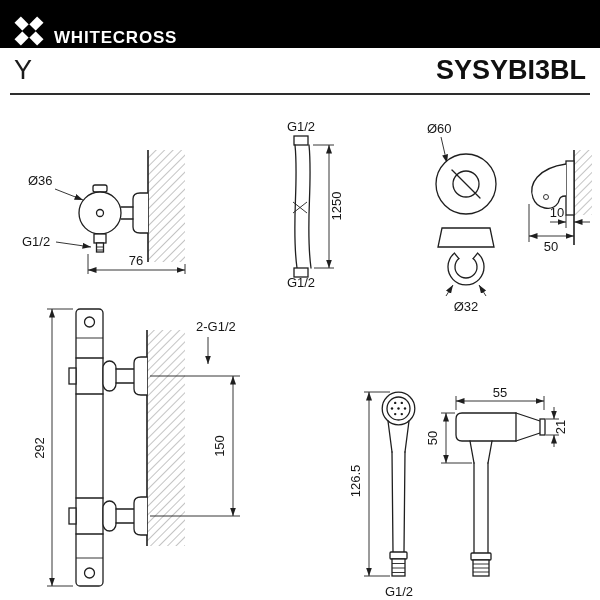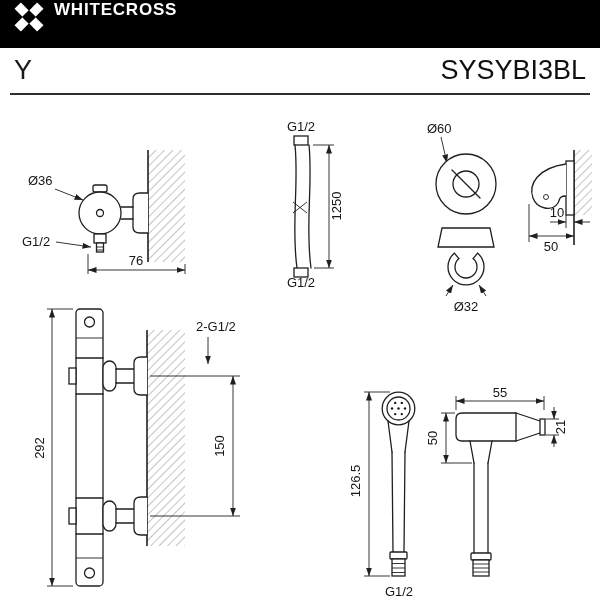--- a/index.html
+++ b/index.html
@@ -1,21 +1,21 @@
 <!DOCTYPE html>
 <html><head>
 <meta charset="utf-8">
 <style>
   *{margin:0;padding:0;box-sizing:border-box}
   html,body{width:600px;height:600px;background:#fff;font-family:"Liberation Sans",sans-serif;overflow:hidden}
-  .topbar{height:48px;background:#000;display:flex;align-items:flex-start;padding:0 12px;gap:8px}
+  .topbar{height:48px;background:#000;display:flex;align-items:flex-end;padding:0 12px;gap:8px}
   .brand{color:#fff;font-size:17px;font-weight:700;letter-spacing:.8px}
   .title-row{height:45px;display:flex;align-items:center;justify-content:space-between;padding:0 14px;background:#fff}
   .series{font-size:27px;color:#1b1b1b;font-weight:400}
-  .model{font-size:27px;color:#101010;font-weight:400}
+  .model{font-size:27px;color:#101010;font-weight:700}
   .rule{border-bottom:2px solid #2e2e2e;margin:0 10px}
   svg text{font-family:"Liberation Sans",sans-serif}
   .dim{font-size:13px;fill:#161616}
   .ln{stroke:#1f1f1f;stroke-width:1.3;fill:none;stroke-linecap:round}
   .lnw{stroke:#1f1f1f;stroke-width:1.3;fill:#fff}
   .dl{stroke:#1f1f1f;stroke-width:.9;fill:none}
   .wall{stroke:#1f1f1f;stroke-width:1.6;fill:none}
 </style>
 </head>
 <body>

